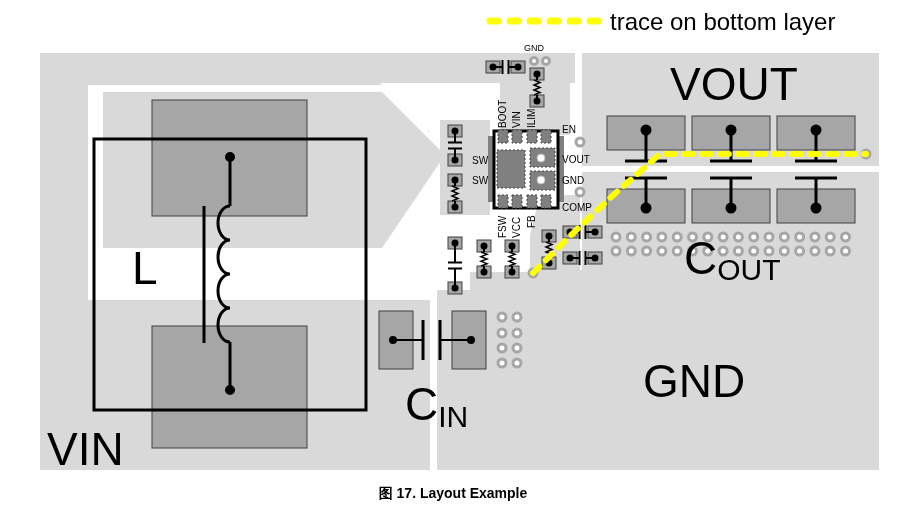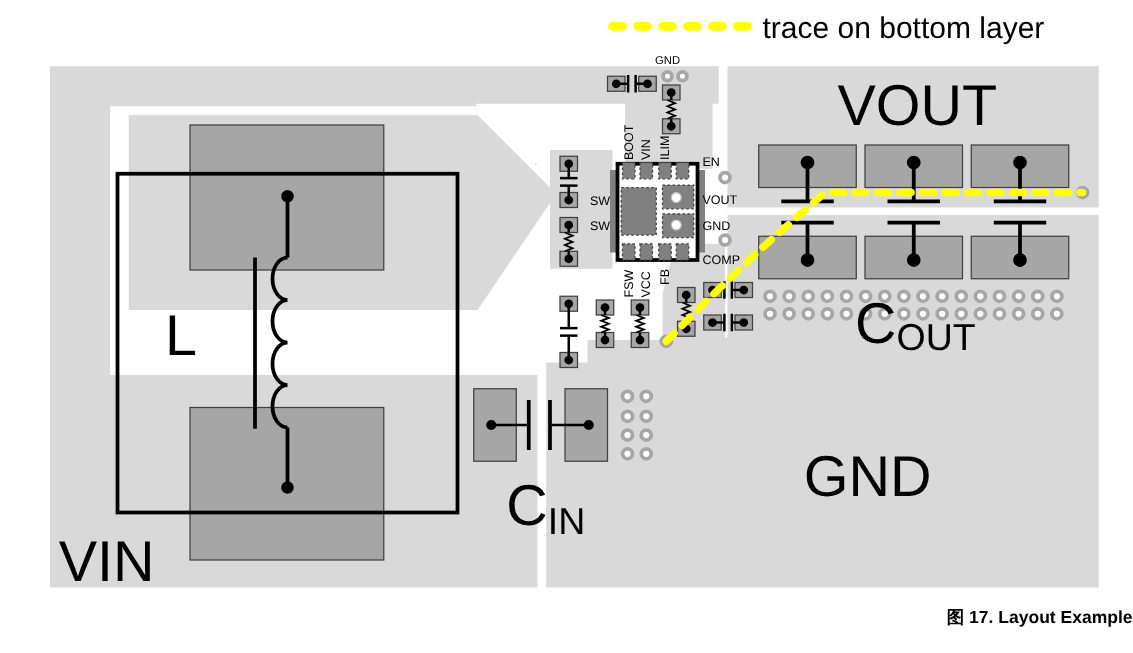--- a/index.html
+++ b/index.html
@@ -1,21 +1,21 @@
 <!DOCTYPE html>
 <html><head>
 <meta charset="utf-8">
 <style>
   html, body { margin:0; padding:0; background:#ffffff; }
   body { width:906px; height:522px; position:relative; overflow:hidden; font-family:"Liberation Sans", sans-serif; }
   svg { position:absolute; left:0; top:0; }
   .lbl { font-family:"Liberation Sans", sans-serif; fill:#000; }
   .pinlbl { font-size:10px; }
   .big { font-size:46px; }
-  .caption { position:absolute; left:0; width:906px; top:485px; text-align:right; font-size:14px; font-weight:bold; color:#000; }
+  .caption { position:absolute; left:0; width:906px; top:485px; text-align:center; font-size:14px; font-weight:bold; color:#000; }
 </style>
 </head>
 <body>
 
 <svg width="906" height="522" viewBox="0 0 906 522">
 
   <g>
     <line x1="490" y1="21" x2="598" y2="21" stroke="#ffff00" stroke-width="7" stroke-linecap="round" stroke-dasharray="8 12"></line>
     <text x="610" y="30" class="lbl" font-size="24">trace on bottom layer</text>
   </g>

